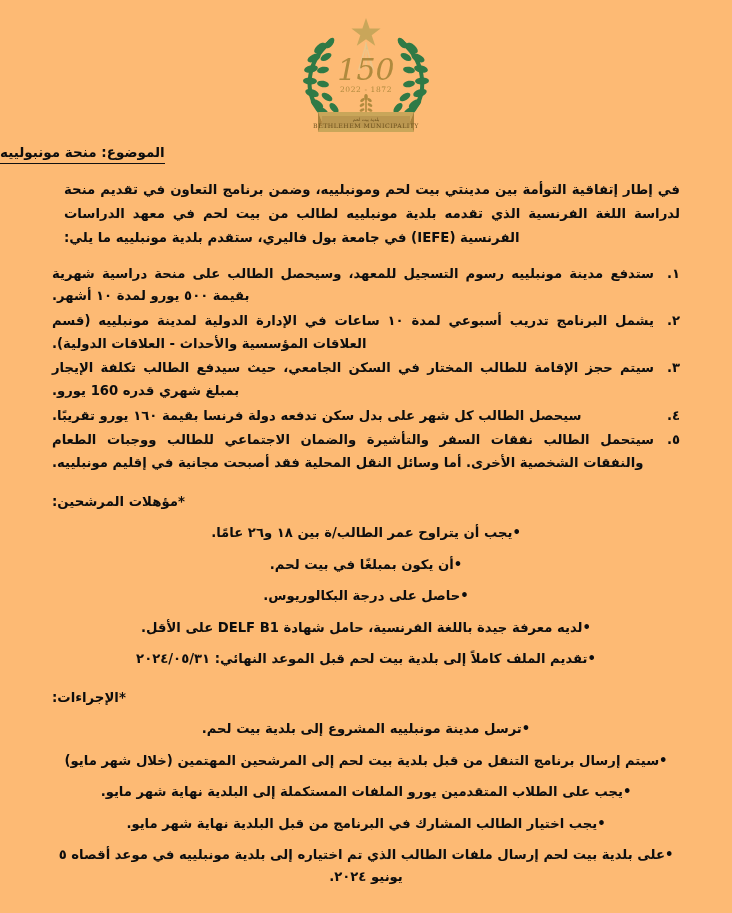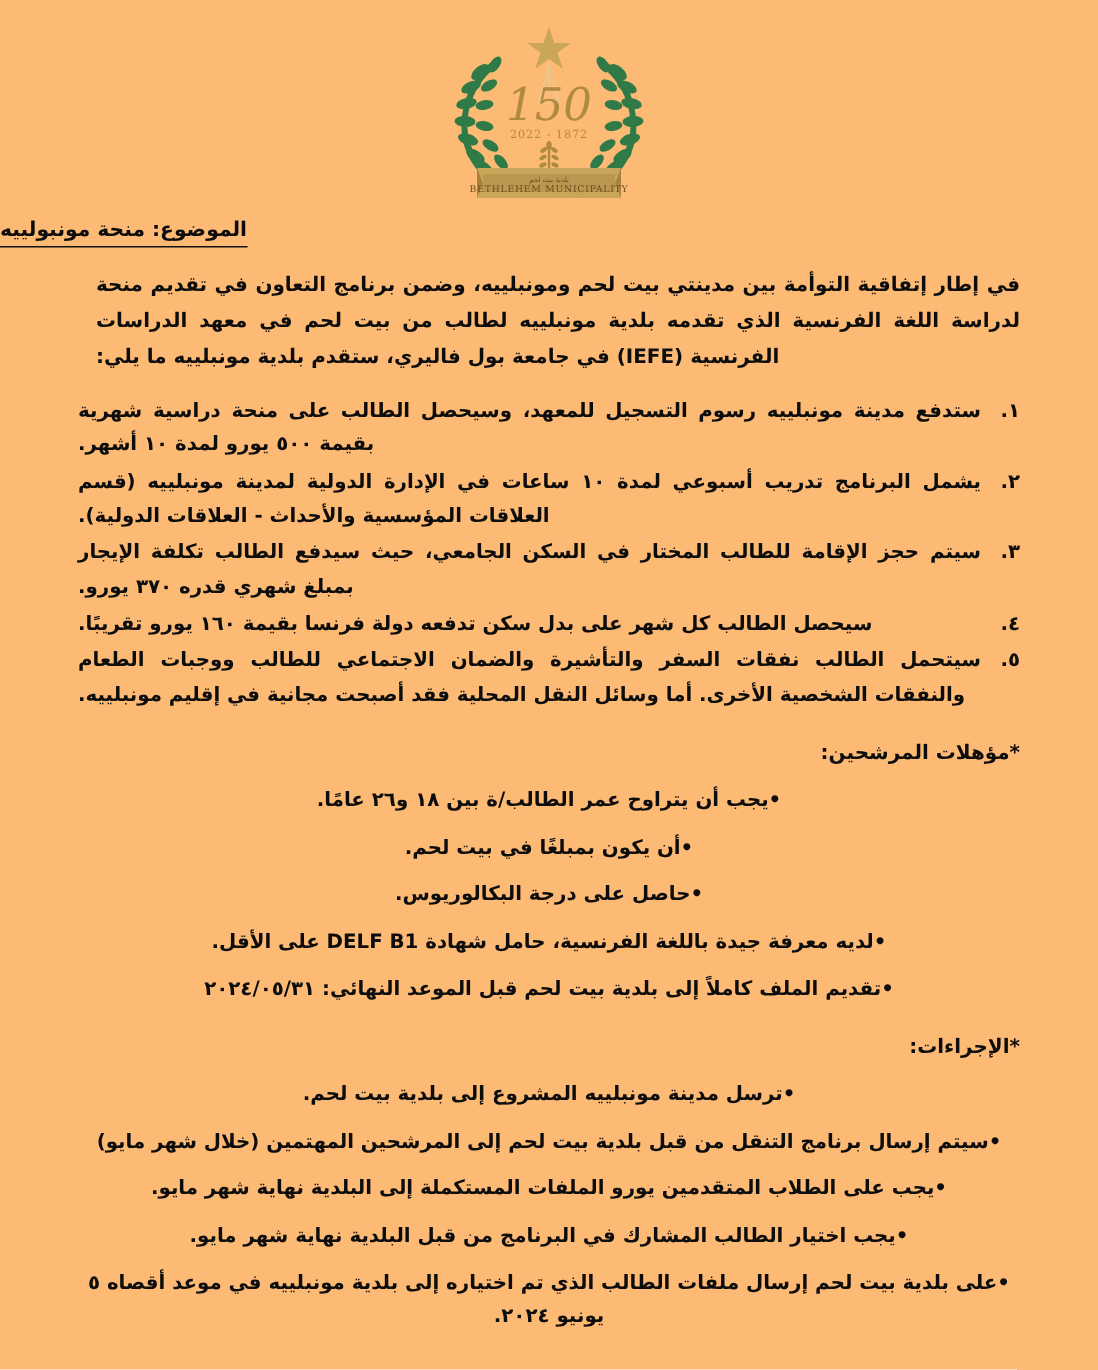--- a/index.html
+++ b/index.html
@@ -92,21 +92,21 @@
   .li-text {
     flex: 1 1 auto;
     text-align: justify;
     text-align-last: left;
   }
 
   .section-head {
     margin-top: 16px;
     font-size: 13.3px;
     font-weight: bold;
-    text-align: right;
+    text-align: left;
     line-height: 1.7;
   }
 
   ul.bullets {
     list-style: none;
     margin: 4px 0 0 0;
     padding: 0;
   }
   ul.bullets > li {
     font-size: 13.2px;
@@ -216,21 +216,21 @@
       <li>
         <span class="li-num">١.</span>
         <span class="li-text">ستدفع مدينة مونبلييه رسوم التسجيل للمعهد، وسيحصل الطالب على منحة دراسية شهرية بقيمة ٥٠٠ يورو لمدة ١٠ أشهر.</span>
       </li>
       <li>
         <span class="li-num">٢.</span>
         <span class="li-text">يشمل البرنامج تدريب أسبوعي لمدة ١٠ ساعات في الإدارة الدولية لمدينة مونبلييه (قسم العلاقات المؤسسية والأحداث - العلاقات الدولية).</span>
       </li>
       <li>
         <span class="li-num">٣.</span>
-        <span class="li-text">سيتم حجز الإقامة للطالب المختار في السكن الجامعي، حيث سيدفع الطالب تكلفة الإيجار بمبلغ شهري قدره ٣٧٠ يورو.</span>
+        <span class="li-text">سيتم حجز الإقامة للطالب المختار في السكن الجامعي، حيث سيدفع الطالب تكلفة الإيجار بمبلغ شهري قدره 160 يورو.</span>
       </li>
       <li>
         <span class="li-num">٤.</span>
         <span class="li-text">سيحصل الطالب كل شهر على بدل سكن تدفعه دولة فرنسا بقيمة ١٦٠ يورو تقريبًا.</span>
       </li>
       <li>
         <span class="li-num">٥.</span>
         <span class="li-text">سيتحمل الطالب نفقات السفر والتأشيرة والضمان الاجتماعي للطالب ووجبات الطعام والنفقات الشخصية الأخرى. أما وسائل النقل المحلية فقد أصبحت مجانية في إقليم مونبلييه.</span>
       </li>
     </ol>

